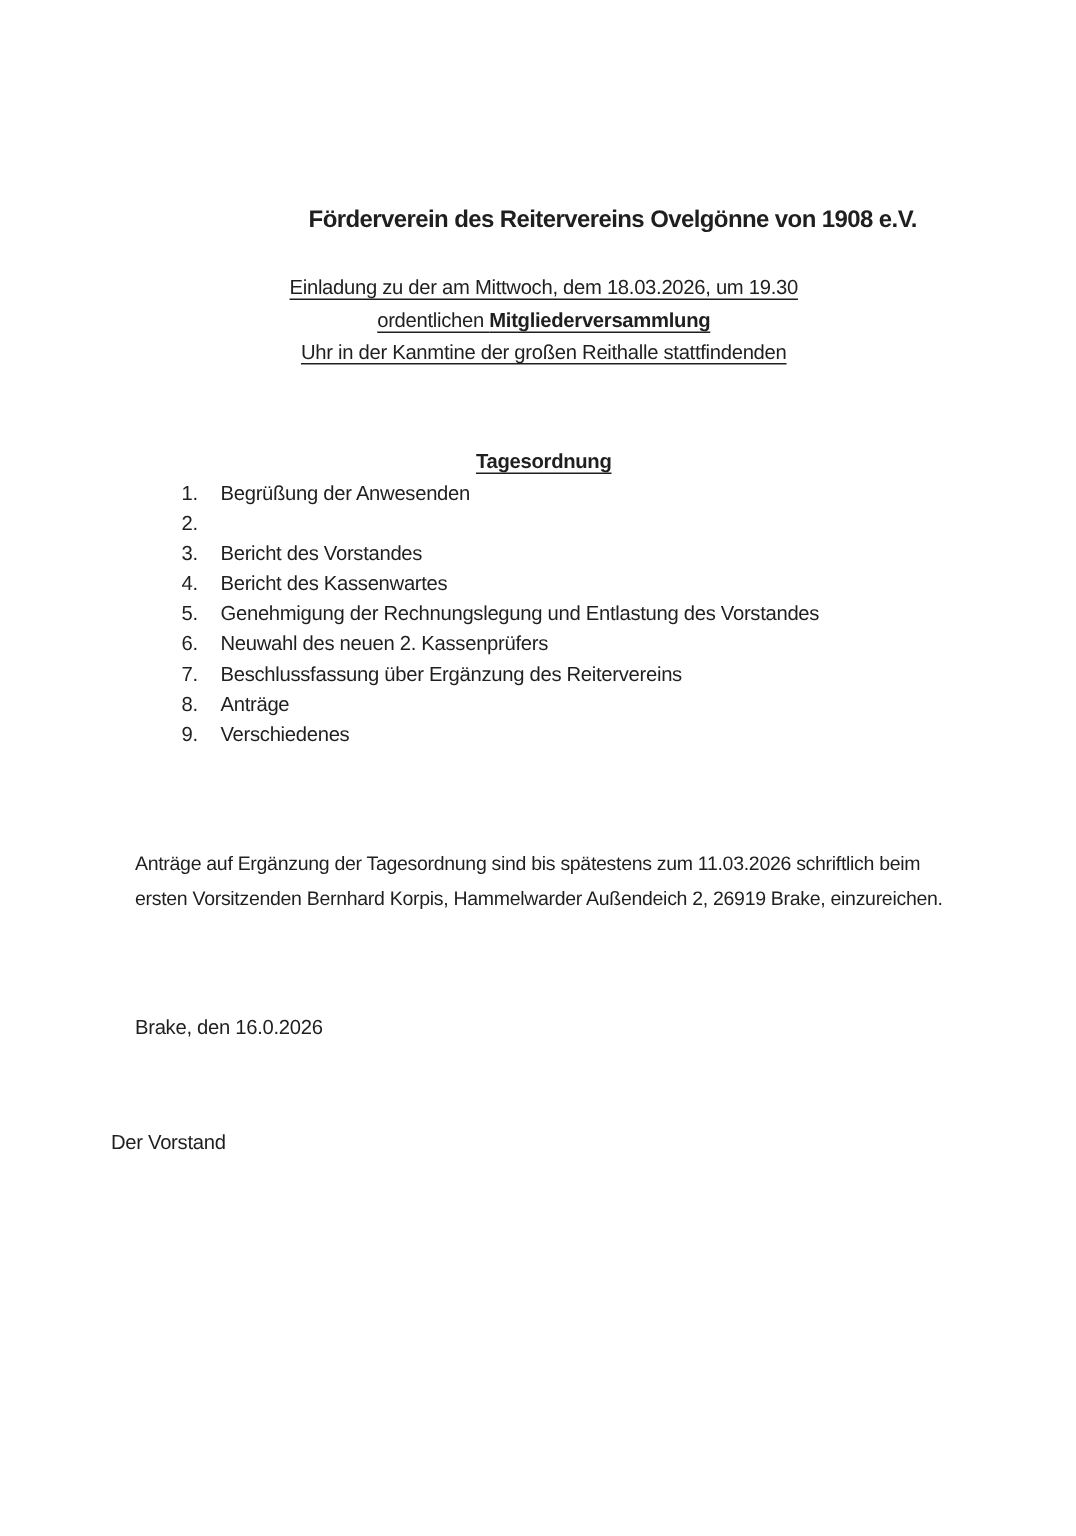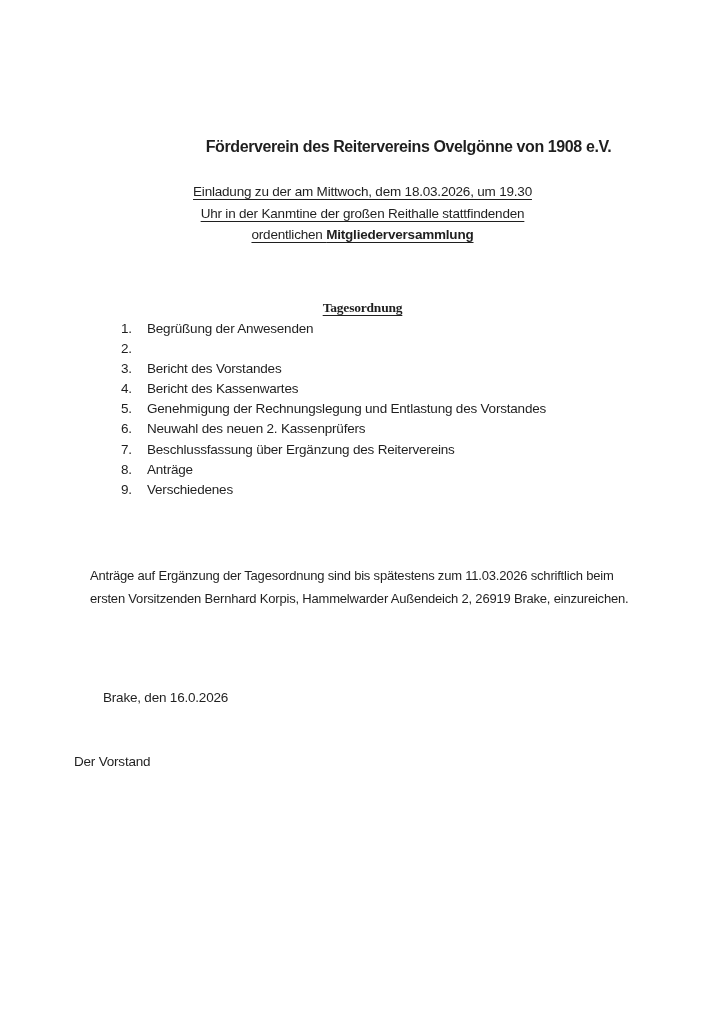--- a/index.html
+++ b/index.html
@@ -55,21 +55,20 @@
     top: 299px;
     left: 90px;
     width: 545px;
     text-align: center;
     font-size: 13.5px;
     font-weight: bold;
     line-height: 18px;
     text-decoration: underline;
     text-decoration-thickness: 1px;
     text-underline-offset: 3px;
-    font-family: Liberation Serif, serif;
   }
 
   .agenda-list {
     position: absolute;
     top: 319px;
     left: 121px;
     margin: 0;
     padding: 0;
     list-style: none;
     font-size: 13.5px;
@@ -94,21 +93,21 @@
   }
   .note-line {
     display: block;
     white-space: nowrap;
   }
 
   .dateline {
     position: absolute;
     top: 675px;
     left: 90px;
-    margin: 13px;
+    margin: 0;
     font-size: 13.5px;
     line-height: 20px;
     white-space: nowrap;
   }
 
   .signature {
     position: absolute;
     top: 752px;
     left: 74px;
     margin: 0;
@@ -119,22 +118,22 @@
 </style>
 </head>
 <body>
 
 <div class="page">
 
   <h1 class="doc-title">Förderverein des Reitervereins Ovelgönne von 1908 e.V.</h1>
 
   <div class="invitation">
     <div class="inv-line">Einladung zu der am Mittwoch, dem 18.03.2026, um 19.30</div>
+    <div class="inv-line"><span>ordentlichen </span><strong>Mitgliederversammlung</strong></div>
     <div class="inv-line">Uhr in der Kanmtine der großen Reithalle stattfindenden</div>
-    <div class="inv-line"><span>ordentlichen </span><strong>Mitgliederversammlung</strong></div>
   </div>
 
   <div class="agenda-heading">Tagesordnung</div>
 
   <ol class="agenda-list">
     <li class="agenda-item">
       <span class="num">1.</span>
       <span class="txt">Begrüßung der Anwesenden</span>
     </li>
     <li class="agenda-item">

